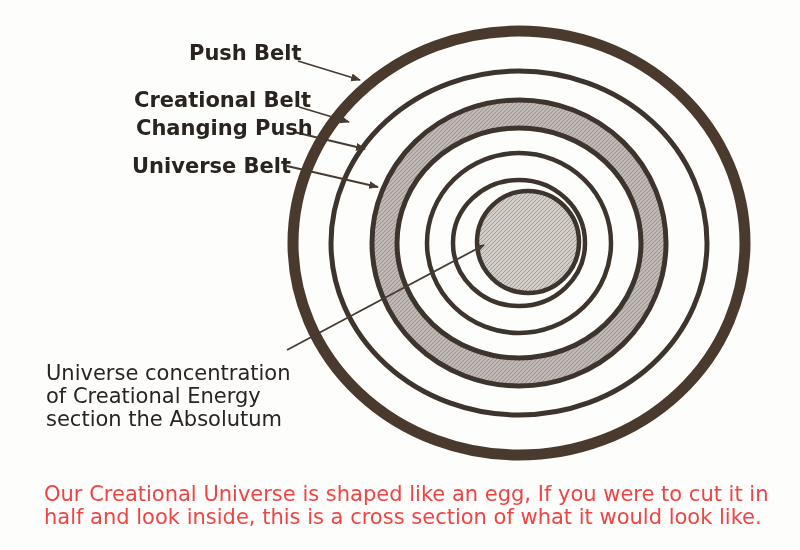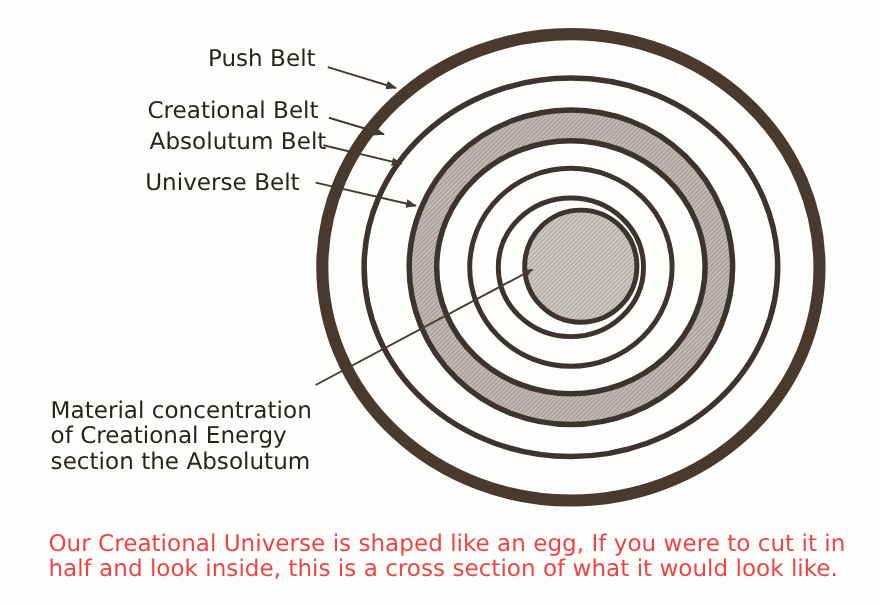--- a/index.html
+++ b/index.html
@@ -20,20 +20,21 @@
     position: absolute;
     left: 0;
     top: 0;
   }
   .belt-label {
     position: absolute;
     font-size: 21px;
     line-height: 24px;
     white-space: nowrap;
     color: #29241f;
+    font-weight: bold;
   }
   #push-belt-label       { left: 189px; top: 41px;  }
   #creational-belt-label { left: 134px; top: 88px;  }
   #changing-belt-label   { left: 136px; top: 116px; }
   #material-belt-label   { left: 132px; top: 154px; }
   #absolutum-label {
     position: absolute;
     left: 46px;
     top: 362px;
     font-size: 21px;
@@ -85,25 +86,25 @@
 
     <line x1="298" y1="61" x2="360" y2="80" stroke-width="1.8" marker-end="url(#ah)" stroke="#453b31"></line>
     <line x1="299" y1="107" x2="349" y2="122" stroke-width="1.8" marker-end="url(#ah)" stroke="#453b31"></line>
     <line x1="294" y1="132" x2="365" y2="149" stroke-width="1.8" marker-end="url(#ah)" stroke="#453b31"></line>
     <line x1="287" y1="166" x2="378" y2="187" stroke-width="1.8" marker-end="url(#ah)" stroke="#453b31"></line>
     <line x1="287" y1="350" x2="484" y2="245" stroke-width="1.8" marker-end="url(#ah)" stroke="#453b31"></line>
   </svg>
 
   <div class="belt-label" id="push-belt-label">Push Belt</div>
   <div class="belt-label" id="creational-belt-label">Creational Belt</div>
-  <div class="belt-label" id="changing-belt-label">Absolutum Belt</div>
+  <div class="belt-label" id="changing-belt-label">Changing Push</div>
   <div class="belt-label" id="material-belt-label">Universe Belt</div>
 
   <div id="absolutum-label">
-    <div>Material concentration</div>
+    <div>Universe concentration</div>
     <div>of Creational Energy</div>
     <div>section the Absolutum</div>
   </div>
 
   <div id="caption">
     <div>Our Creational Universe is shaped like an egg, If you were to cut it in</div>
     <div>half and look inside, this is a cross section of what it would look like.</div>
   </div>
 
 </div>

